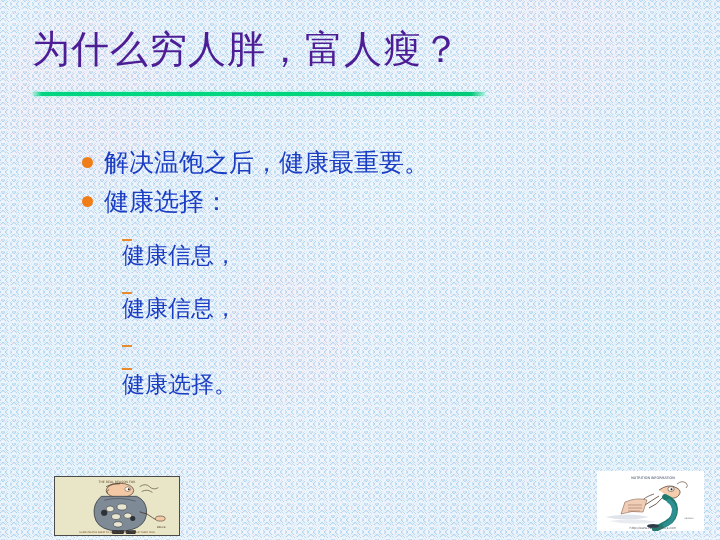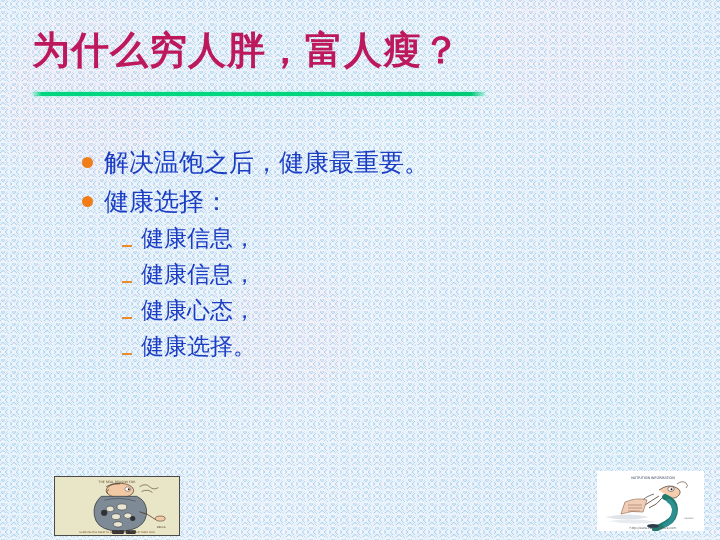--- a/index.html
+++ b/index.html
@@ -50,22 +50,22 @@
   
   #title-block {
     position: absolute;
     left: 32px;
     top: 28px;
     width: 460px;
   }
   #slide-title {
     font-family: "DejaVu Serif", "Liberation Serif", serif;
     font-size: 38px;
-    font-weight: bold;
-    color: #be185d;
+    font-weight: normal;
+    color: #4c1d95;
     letter-spacing: 1px;
     line-height: 1.15;
     white-space: nowrap;
   }
   #title-rule {
     position: absolute;
     left: 32px;
     top: 92px;
     width: 453px;
     height: 4px;
@@ -106,22 +106,23 @@
     color: #1b3dc4;
     line-height: 1.32;
     white-space: nowrap;
   }
   .l2-list {
     margin-top: 4px;
     margin-left: 40px;
   }
   .l2-item {
     display: flex;
-    align-items: center;
+    align-items: flex-start;
     margin-bottom: 6px;
+    flex-direction: column;
   }
   .l2-dash {
     width: 10px;
     height: 2px;
     background: #e98b2c;
     margin-top: 15px;
     margin-right: 9px;
     flex: 0 0 auto;
   }
   .l2-text {
@@ -184,21 +185,20 @@
       <div class="l2-item">
         <span class="l2-dash"></span>
         <span class="l2-text">健康信息，</span>
       </div>
       <div class="l2-item">
         <span class="l2-dash"></span>
         <span class="l2-text">健康信息，</span>
       </div>
       <div class="l2-item">
         <span class="l2-dash"></span>
-        <span class="l2-text">健康心态，</span>
       </div>
       <div class="l2-item">
         <span class="l2-dash"></span>
         <span class="l2-text">健康选择。</span>
       </div>
     </div>
 
   </div>
 
   <div id="cartoon-left">

